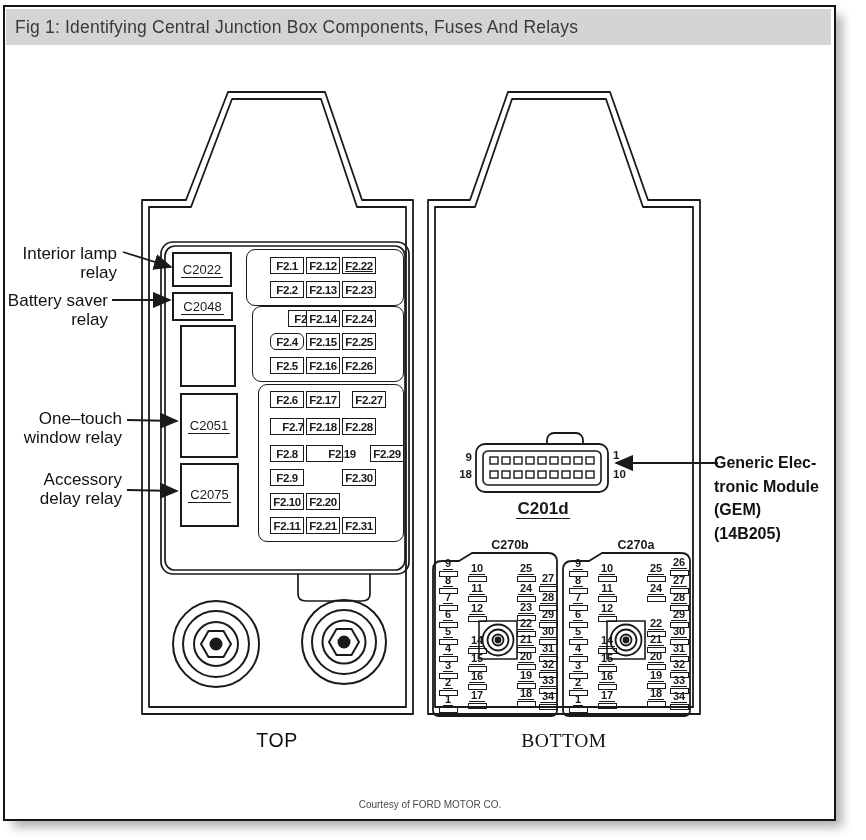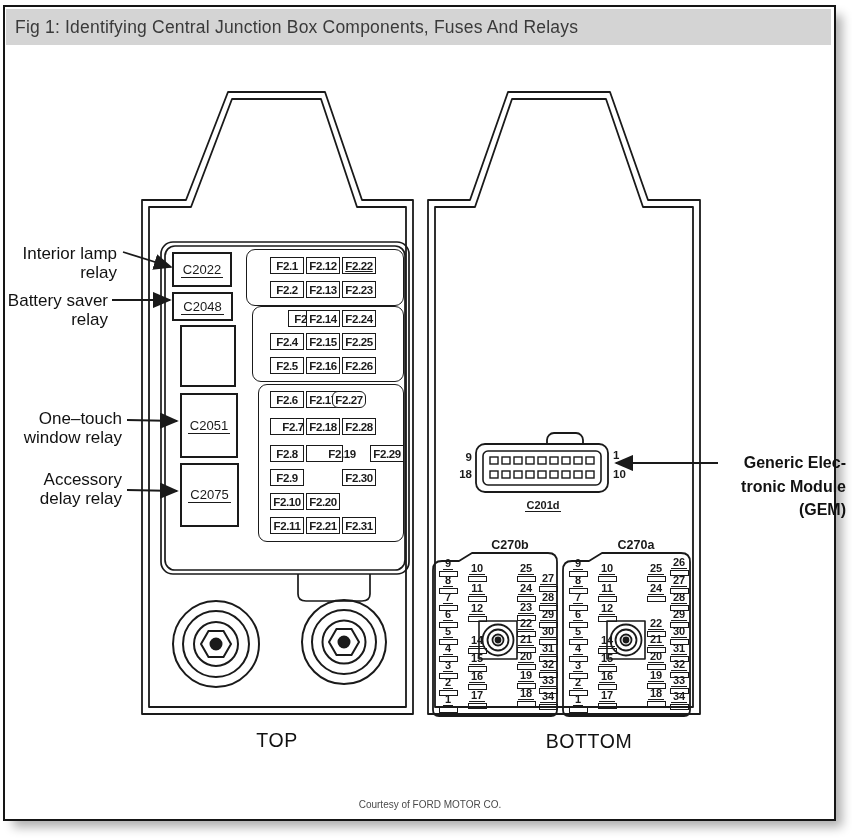--- a/index.html
+++ b/index.html
@@ -15,22 +15,22 @@
   .fgroup{position:absolute;border:1.8px solid #1a1a1a;border-radius:9px;box-sizing:border-box;}
   .fuse{position:absolute;width:34px;height:17px;border:1.8px solid #1a1a1a;box-sizing:border-box;display:flex;align-items:center;justify-content:center;font-size:11.5px;font-weight:600;letter-spacing:-.4px;background:#fff;}
   .pin{position:absolute;width:26px;text-align:center;font-size:11px;font-weight:600;line-height:11px;}
   .pin .pn{display:inline-block;border-bottom:1.4px solid #1a1a1a;padding:0 2px;}
   .pin .pr{width:17px;height:4px;border:1.5px solid #1a1a1a;margin:1px auto 0;}
   .cap{position:absolute;font-size:19.5px;letter-spacing:.6px;color:#121212;text-align:center;}
   .pinlab{position:absolute;font-size:11.5px;font-weight:600;}
   .tr{text-align:right;}
   .cname{position:absolute;font-size:12.5px;font-weight:600;text-align:center;}
   .cname span,.uname span{border-bottom:1.4px solid #1a1a1a;padding:0 1px;}
-  .uname{position:absolute;font-size:11px;font-weight:600;text-align:center;}
-  .gemlbl{position:absolute;left:714px;top:451px;width:132px;font-size:16px;font-weight:600;line-height:23.5px;color:#121212;text-align:right;}
+  .uname{position:absolute;font-size:17px;font-weight:600;text-align:center;}
+  .gemlbl{position:absolute;left:714px;top:451px;width:132px;font-size:16px;font-weight:600;line-height:23.5px;color:#121212;}
   .gemlbl div{white-space:nowrap;}
   .footer{position:absolute;left:290px;top:799px;width:280px;text-align:center;font-size:10px;color:#4a4a4a;}
 </style>
 </head>
 <body>
 
 <div class="stage">
 
   <svg class="art" viewBox="0 0 866 840">
     <defs>
@@ -161,30 +161,30 @@
       <div class="fuse" style="left: 270px; top: 257px;">F2.1</div>
       <div class="fuse" style="left: 306px; top: 257px;">F2.12</div>
       <div class="fuse" style="left: 342px; top: 257px; text-decoration: underline;">F2.22</div>
       <div class="fuse" style="left: 270px; top: 281px;">F2.2</div>
       <div class="fuse" style="left: 306px; top: 281px;">F2.13</div>
       <div class="fuse" style="left: 342px; top: 281px;">F2.23</div>
       <div class="fgroup" style="left: 252px; top: 306px; width: 152px; height: 76px;"></div>
       <div class="fuse" style="left: 288px; top: 310px;">F2.3</div>
       <div class="fuse" style="left: 306px; top: 310px;">F2.14</div>
       <div class="fuse" style="left: 342px; top: 310px;">F2.24</div>
-      <div class="fuse" style="left: 270px; top: 333px;">F2.4</div>
+      <div class="fuse" style="left: 270px; top: 333px; border-radius: 6px;">F2.4</div>
       <div class="fuse" style="left: 306px; top: 333px;">F2.15</div>
       <div class="fuse" style="left: 342px; top: 333px;">F2.25</div>
       <div class="fuse" style="left: 270px; top: 357px;">F2.5</div>
       <div class="fuse" style="left: 306px; top: 357px;">F2.16</div>
       <div class="fuse" style="left: 342px; top: 357px;">F2.26</div>
       <div class="fgroup" style="left: 258px; top: 384px; width: 146px; height: 158px;"></div>
       <div class="fuse" style="left: 270px; top: 391px;">F2.6</div>
       <div class="fuse" style="left: 306px; top: 391px;">F2.17</div>
-      <div class="fuse" style="left: 332px; top: 391px; border-radius: 6px;">F2.27</div>
+      <div class="fuse" style="left: 352px; top: 391px;">F2.27</div>
       <div class="fuse" style="left: 270px; top: 418px; padding-left: 12px;">F2.7</div>
       <div class="fuse" style="left: 306px; top: 418px;">F2.18</div>
       <div class="fuse" style="left: 342px; top: 418px;">F2.28</div>
       <div class="fuse" style="left: 270px; top: 445px;">F2.8</div>
       <div class="fuse" style="left: 306px; top: 445px; padding-left: 35px;">F2.19</div>
       <div class="fuse" style="left: 342px; top: 445px; margin-left: 28px;">F2.29</div>
       <div class="fuse" style="left: 270px; top: 469px;">F2.9</div>
       <div class="fuse" style="left: 342px; top: 469px;">F2.30</div>
       <div class="fuse" style="left: 270px; top: 493px;">F2.10</div>
       <div class="fuse" style="left: 306px; top: 493px;">F2.20</div>
@@ -196,20 +196,21 @@
   <div class="pinlab tr" style="left:446px;top:451px;width:26px;">9</div>
   <div class="pinlab tr" style="left:440px;top:468px;width:32px;">18</div>
   <div class="pinlab" style="left:613px;top:449px;">1</div>
   <div class="pinlab" style="left:613px;top:468px;">10</div>
   <div class="uname" style="left:512px;top:499px;width:62px;"><span>C201d</span></div>
 
   <div class="gemlbl">
     <div>Generic Elec-</div>
     <div>tronic Module</div>
     <div>(GEM)</div>
+    <div>(14B205)</div>
   </div>
 
   <div class="cname" style="left:478px;top:538px;width:64px;"><span>C270b</span></div>
   <div class="cname" style="left:604px;top:538px;width:64px;"><span>C270a</span></div>
 
   <div id="pin-area">
       <div class="pin" style="left: 435px; top: 558px;"><span class="pn">9</span><div class="pr"></div></div>
       <div class="pin" style="left: 435px; top: 575px;"><span class="pn">8</span><div class="pr"></div></div>
       <div class="pin" style="left: 435px; top: 592px;"><span class="pn">7</span><div class="pr"></div></div>
       <div class="pin" style="left: 435px; top: 609px;"><span class="pn">6</span><div class="pr"></div></div>
@@ -269,15 +270,15 @@
       <div class="pin" style="left: 666px; top: 592px;"><span class="pn">28</span><div class="pr"></div></div>
       <div class="pin" style="left: 666px; top: 609px;"><span class="pn">29</span><div class="pr"></div></div>
       <div class="pin" style="left: 666px; top: 626px;"><span class="pn">30</span><div class="pr"></div></div>
       <div class="pin" style="left: 666px; top: 643px;"><span class="pn">31</span><div class="pr"></div></div>
       <div class="pin" style="left: 666px; top: 659px;"><span class="pn">32</span><div class="pr"></div></div>
       <div class="pin" style="left: 666px; top: 675px;"><span class="pn">33</span><div class="pr"></div></div>
       <div class="pin" style="left: 666px; top: 691px;"><span class="pn">34</span><div class="pr"></div></div>
     </div>
 
   <div class="cap" style="left:235px;top:729px;width:84px;">TOP</div>
-  <div class="cap" style="left:534px;top:730px;width:110px;">BOTTOM</div>
+  <div class="cap" style="left:509px;top:730px;width:110px;font-family:Liberation Serif, serif;">BOTTOM</div>
   <div class="footer">Courtesy of FORD MOTOR CO.</div>
 </div>
 
 </body></html>

